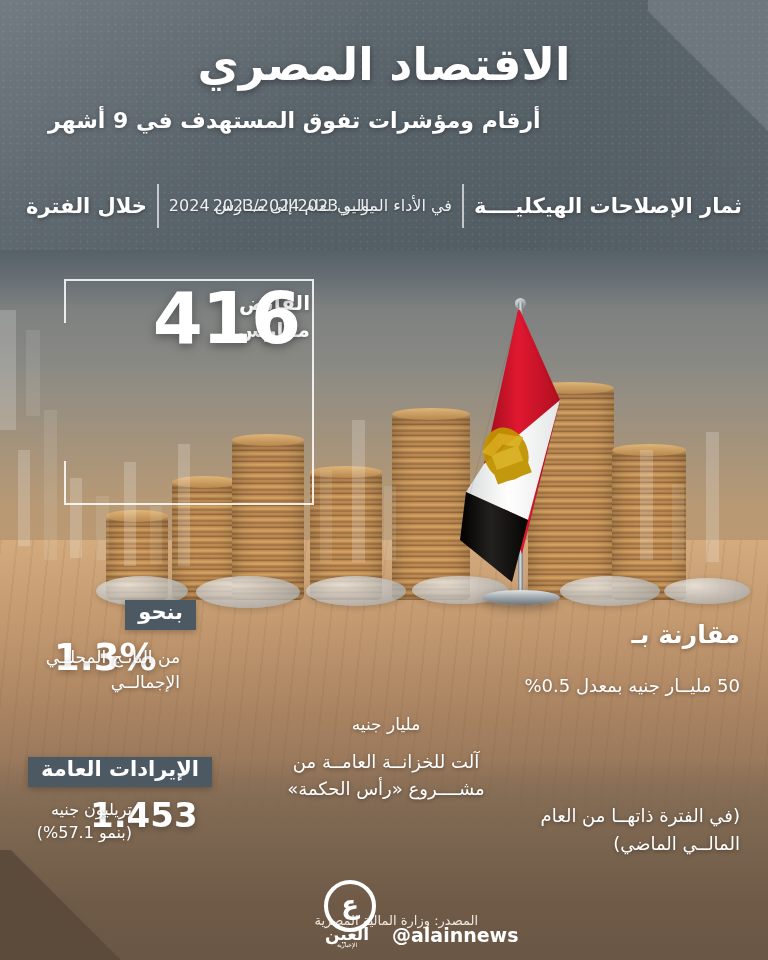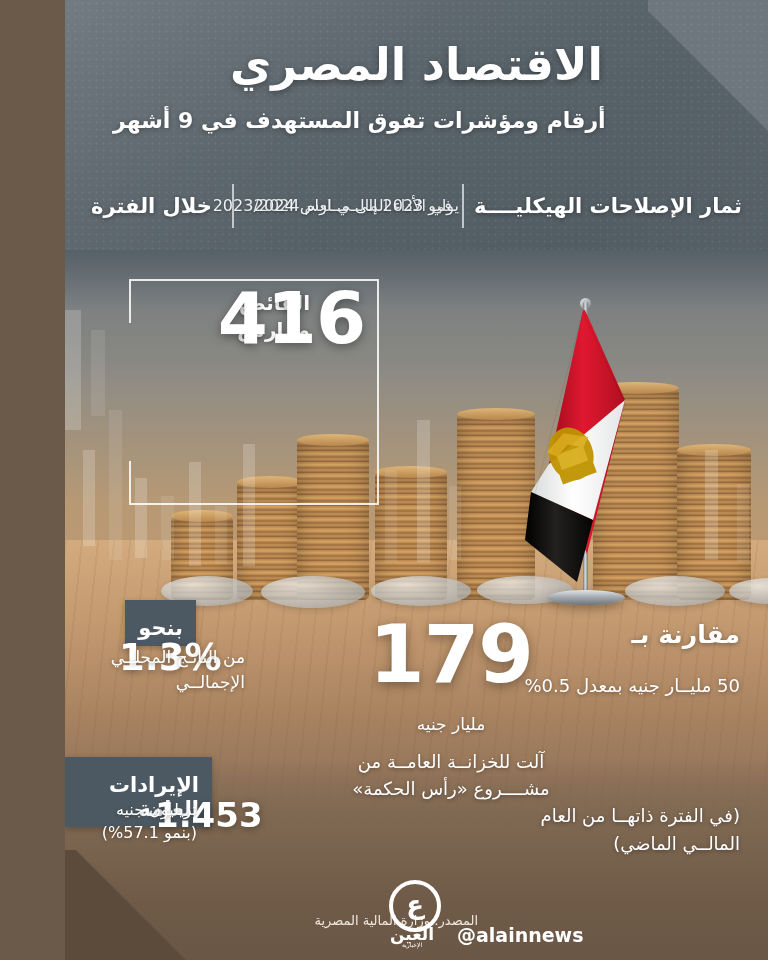--- a/index.html
+++ b/index.html
@@ -3,21 +3,21 @@
 <meta charset="utf-8">
 <title>Egyptian Economy Infographic</title>
 <style>
   html,body{margin:0;padding:0;}
   body{
     width:768px;height:960px;overflow:hidden;
     font-family:"DejaVu Sans","Liberation Sans",sans-serif;
     background:#6b5a49;
   }
   .poster{
-    position:relative;width:703px;height:960px;overflow:hidden;
+    position:relative;width:768px;height:960px;overflow:hidden;
     background:#5b646b;
   }
 
   
   .bg-top{
     position:absolute;left:0;top:0;width:768px;height:300px;
     background:linear-gradient(160deg,#6a737a 0%,#59636a 38%,#4e585f 100%);
   }
   .bg-top-sheen{
     position:absolute;left:0;top:0;width:768px;height:300px;
@@ -105,21 +105,21 @@
   }
   .subtitle{
     position:absolute;left:0;top:108px;width:100%;text-align:left;
     color:#ffffff;font-size:22px;font-weight:700;
     text-shadow:0 1px 5px rgba(0,0,0,.35);
     margin-left:48px;
   }
 
   .hdr-row{position:absolute;top:184px;display:flex;align-items:center;gap:10px;}
   .hdr-right{right:26px;}
-  .hdr-left{left:26px;flex-direction:row-reverse;gap:20px;}
+  .hdr-left{left:26px;flex-direction:row-reverse;}
   .hdr-strong{color:#ffffff;font-size:21px;font-weight:700;line-height:1.18;text-align:right;
     text-shadow:0 1px 4px rgba(0,0,0,.4);}
   .hdr-sep{width:2px;height:44px;background:rgba(255,255,255,.65);}
   .hdr-light{color:#eef1f2;font-size:16px;font-weight:400;line-height:1.25;text-align:left;
     text-shadow:0 1px 3px rgba(0,0,0,.35);}
 
   
   .surplus-label{
     position:absolute;right:458px;top:290px;width:110px;text-align:right;
     color:#ffffff;font-size:20px;font-weight:700;line-height:1.35;
@@ -132,21 +132,21 @@
   }
   .surplus-note{
     position:absolute;left:66px;top:288px;width:104px;text-align:right;
     color:#ffffff;font-size:15px;font-weight:400;line-height:1.42;
     text-shadow:0 1px 4px rgba(0,0,0,.4);
   }
 
   
   .badge{
     display:inline-block;background:#4d5962;color:#ffffff;
-    font-size:21px;font-weight:700;padding:16px 13px 6px;
+    font-size:21px;font-weight:700;padding:0 13px 6px;
     box-shadow:0 2px 6px rgba(0,0,0,.25);
   }
   .gdp-badge{position:absolute;right:572px;top:600px;}
   .gdp-value{
     position:absolute;left:54px;top:636px;width:150px;text-align:left;
     color:#ffffff;font-size:37px;font-weight:700;direction:ltr;
     text-shadow:0 2px 7px rgba(0,0,0,.35);
   }
   .gdp-note{
     position:absolute;left:20px;top:645px;width:160px;text-align:right;
@@ -321,21 +321,20 @@
   <div class="surplus-value">416</div>
 
   <div class="badge gdp-badge">بنحو</div>
   <div class="gdp-value">1.3%</div>
   <div class="gdp-note">من الناتـج المحلــي الإجمالــي</div>
 
   <div class="badge rev-badge">الإيرادات العامة</div>
   <div class="rev-value">1.453</div>
   <div class="rev-note">تريليون جنيه (بنمو 57.1%)</div>
 
-  <div class="ras-value">179</div>
   <div class="ras-unit">مليار جنيه</div>
   <div class="ras-desc">آلت للخزانــة العامــة من مشــــروع «رأس الحكمة»</div>
 
   <div class="cmp-title">مقارنة بـ</div>
   <div class="cmp-body">50 مليــار جنيه بمعدل 0.5%</div>
   <div class="cmp-paren">(في الفترة ذاتهــا من العام المالــي الماضي)</div>
 
   <div class="source">المصدر: وزارة المالية المصرية</div>
   <div class="brand">
     <div class="brand-mark">

